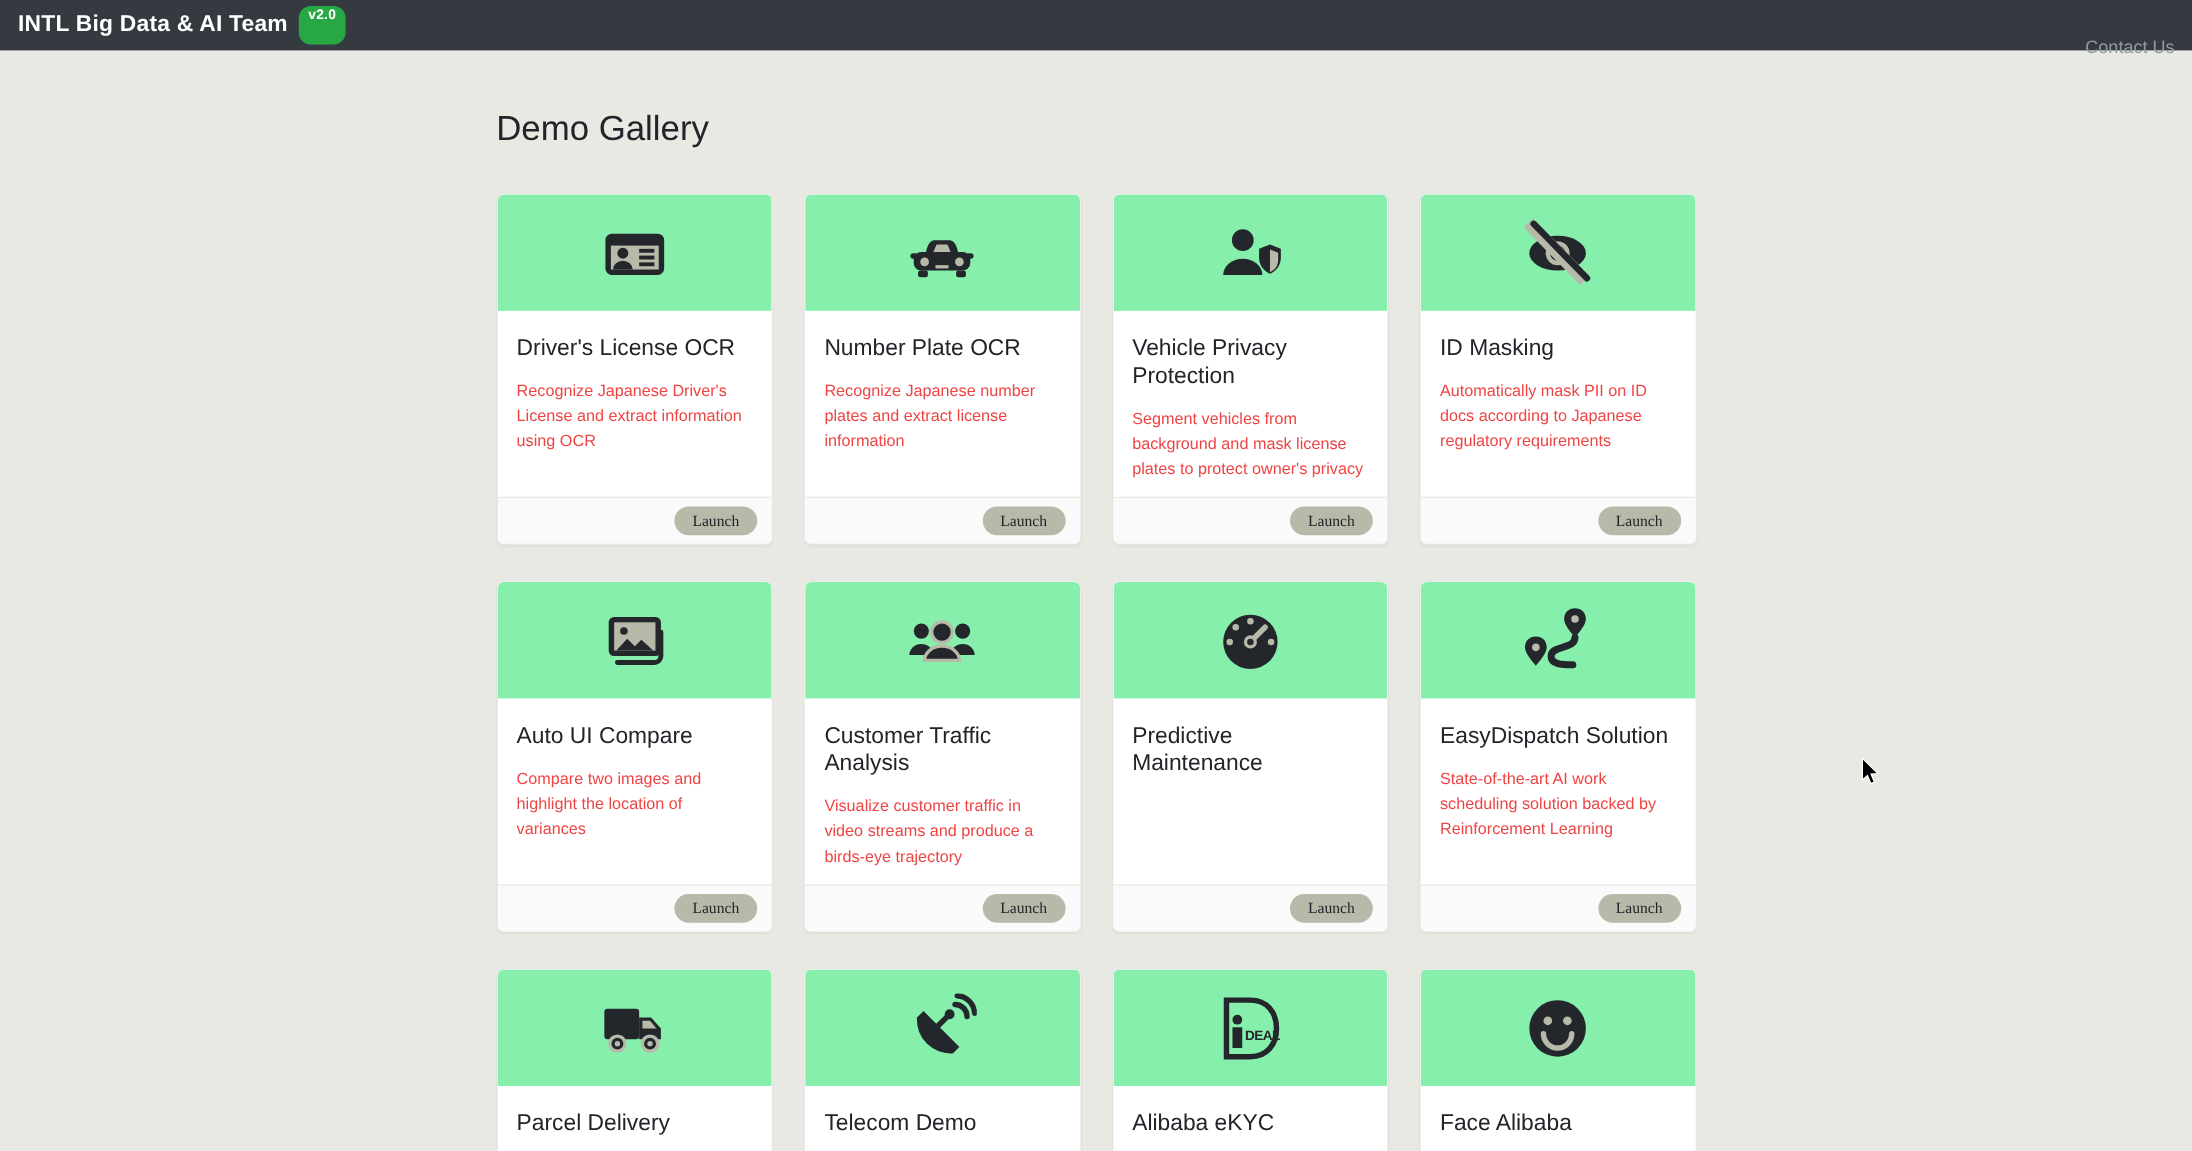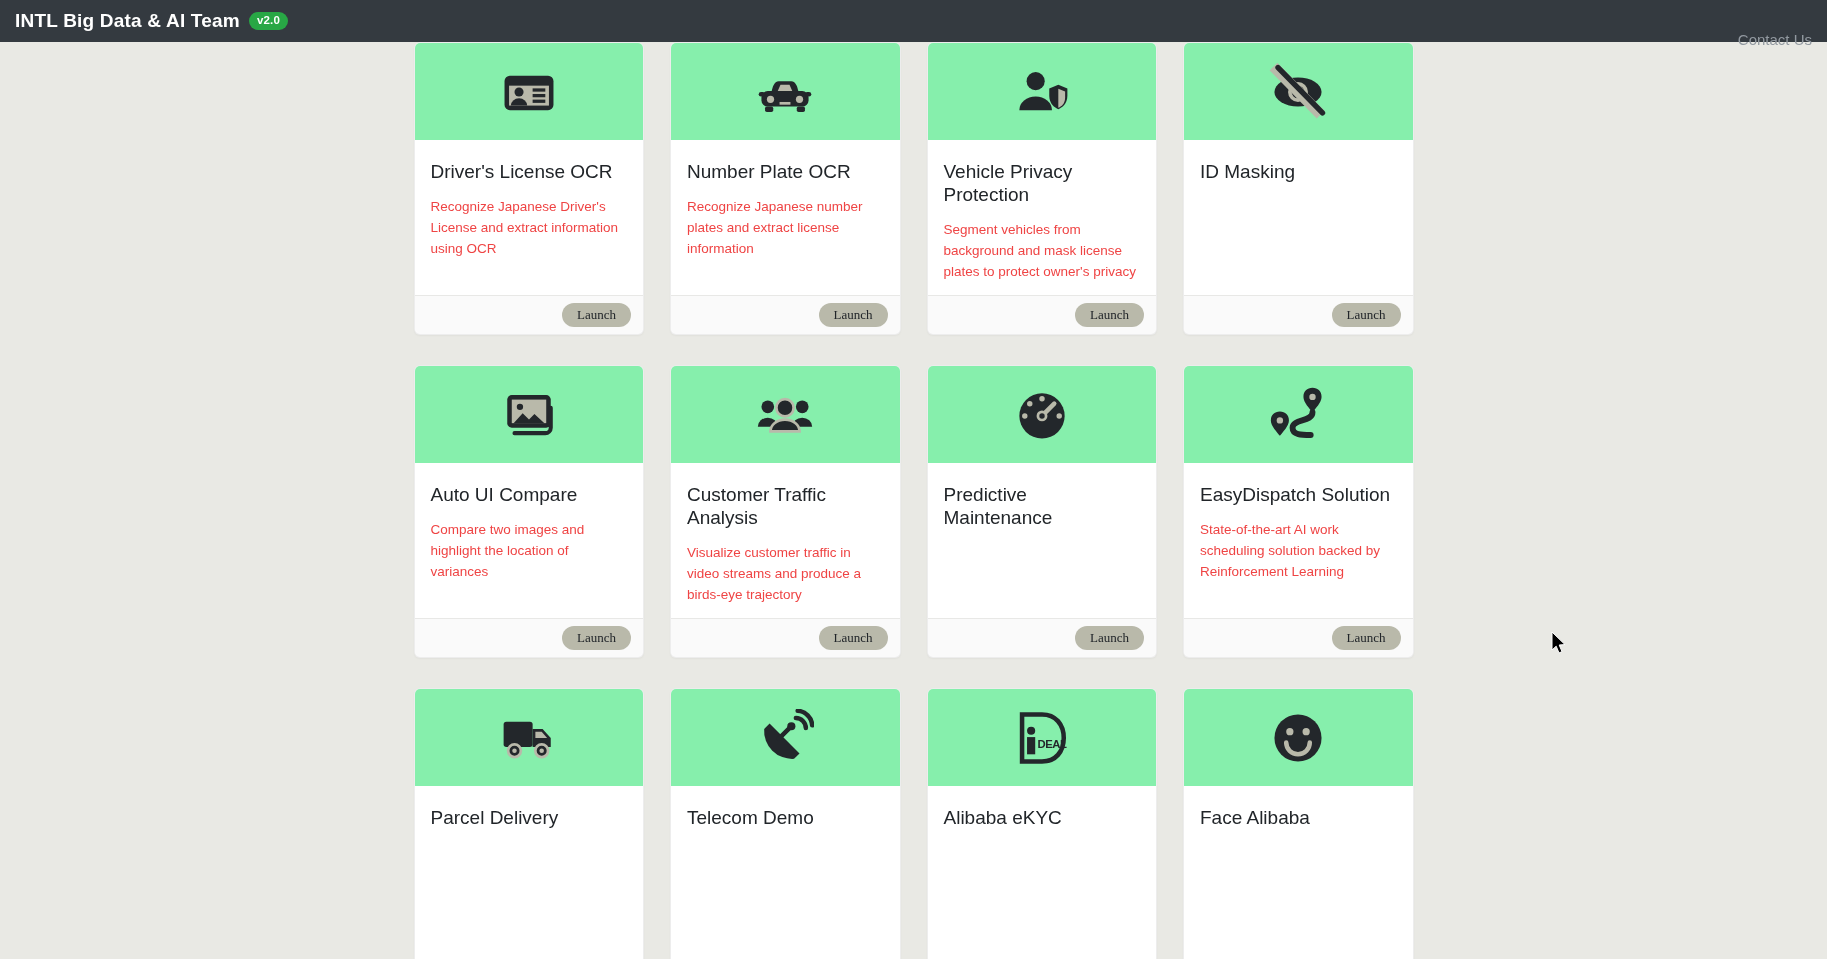--- a/index.html
+++ b/index.html
@@ -36,21 +36,21 @@
     align-items: center;
     gap: 9px;
     text-decoration: none;
     cursor: pointer;
   }
   .badge {
     background: #28a745;
     color: #ffffff;
     font-size: 11.5px;
     font-weight: 700;
-    padding: 3px 8px 4px;
+    padding: 3px 8px 18px;
     border-radius: 10px;
     line-height: 1;
   }
   .nav-links { margin-left: auto; margin-top: 38px; }
   .nav-link {
     color: #9299a0;
     font-size: 15px;
     text-decoration: none;
     cursor: pointer;
   }
@@ -141,20 +141,21 @@
       <span>INTL Big Data &amp; AI Team</span>
       <span class="badge">v2.0</span>
     </a>
     <nav class="nav-links">
       <a class="nav-link">Contact Us</a>
     </nav>
   </div>
 </header>
 
 <main class="container">
+  <h1 class="page-title">Demo Gallery</h1>
 
   <div class="grid">
 
     <div class="card">
       <div class="tile">
         <svg viewBox="0 0 64 64" width="58" height="58">
           <rect x="5" y="14" width="54" height="38" rx="6" fill="currentColor"></rect>
           <rect x="10" y="25" width="44" height="22" fill="#b9b9aa"></rect>
           <circle cx="21" cy="32" r="5" fill="currentColor"></circle>
           <path d="M12 47 a9 8 0 0 1 18 0 z" fill="currentColor"></path>
@@ -218,20 +219,21 @@
       <div class="tile">
         <svg viewBox="0 0 64 64" width="58" height="58">
           <ellipse cx="32" cy="32" rx="26" ry="16" fill="currentColor"></ellipse>
           <circle cx="32" cy="32" r="9" fill="none" stroke="#b9b9aa" stroke-width="4"></circle>
           <line x1="5" y1="4" x2="57" y2="57" stroke="#b9b9aa" stroke-width="12"></line>
           <line x1="10" y1="5" x2="59" y2="55" stroke="currentColor" stroke-width="6" stroke-linecap="round"></line>
         </svg>
       </div>
       <div class="card-body">
         <div class="card-title">ID Masking</div>
+        <div class="card-desc">Automatically mask PII on ID docs according to Japanese regulatory requirements</div>
       </div>
       <div class="card-footer">
         <button class="launch-btn">Launch</button>
       </div>
     </div>
 
     <div class="card">
       <div class="tile">
         <svg viewBox="0 0 64 64" width="58" height="58">
           <rect x="8" y="10" width="48" height="36" rx="5" fill="currentColor"></rect>

